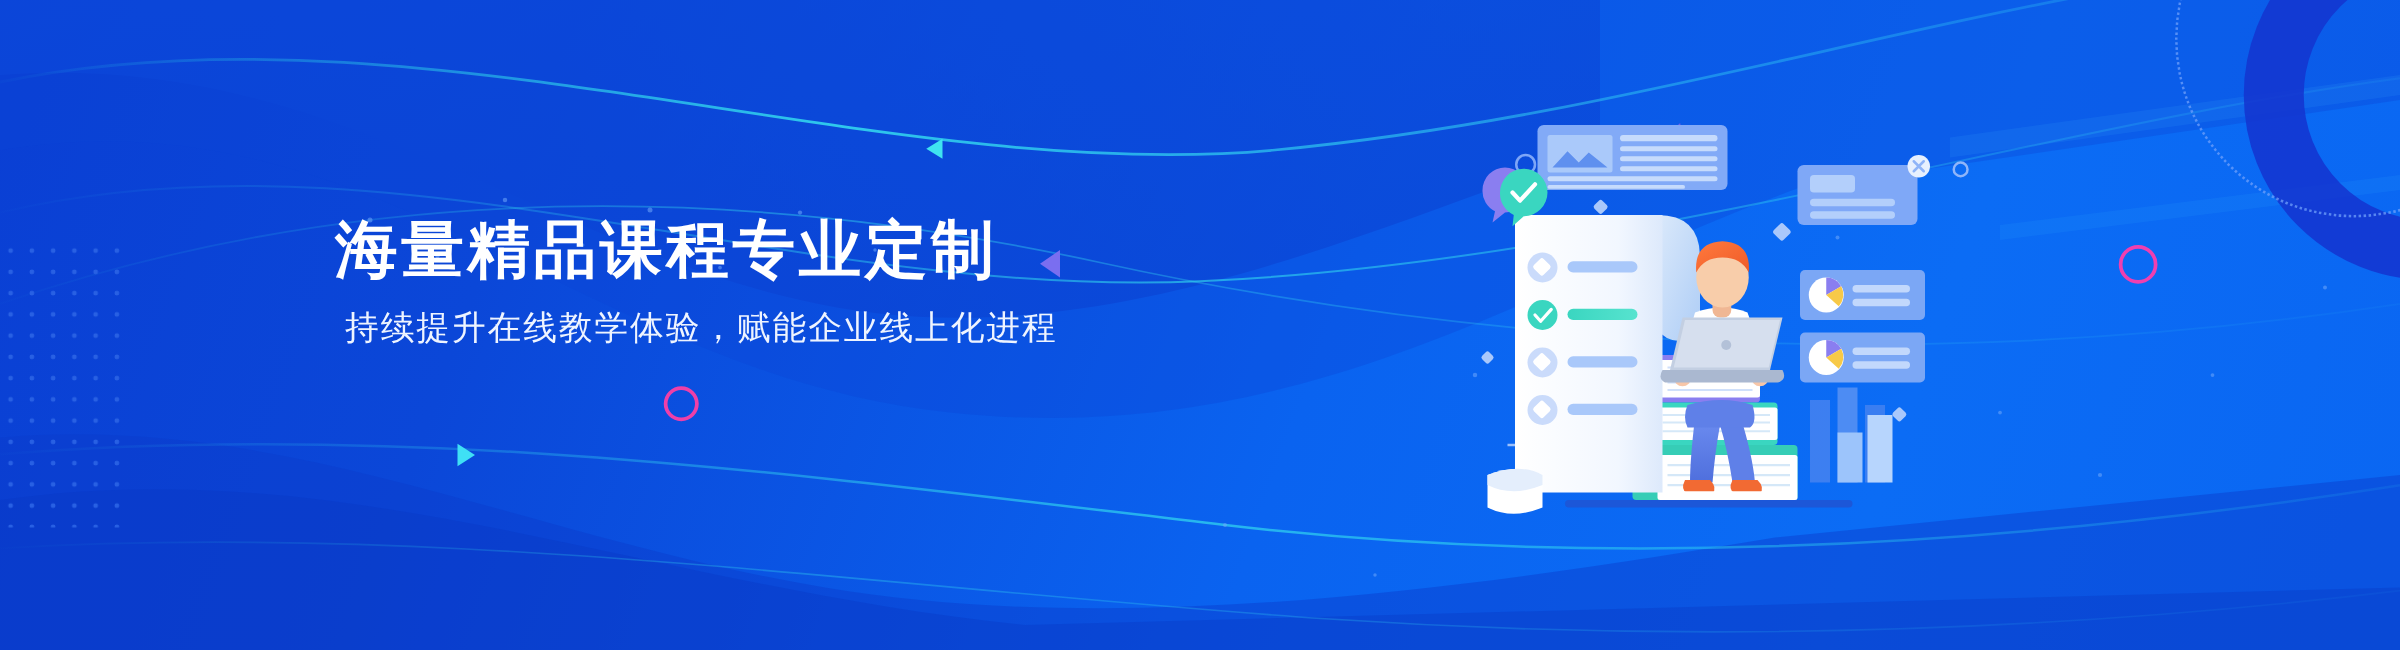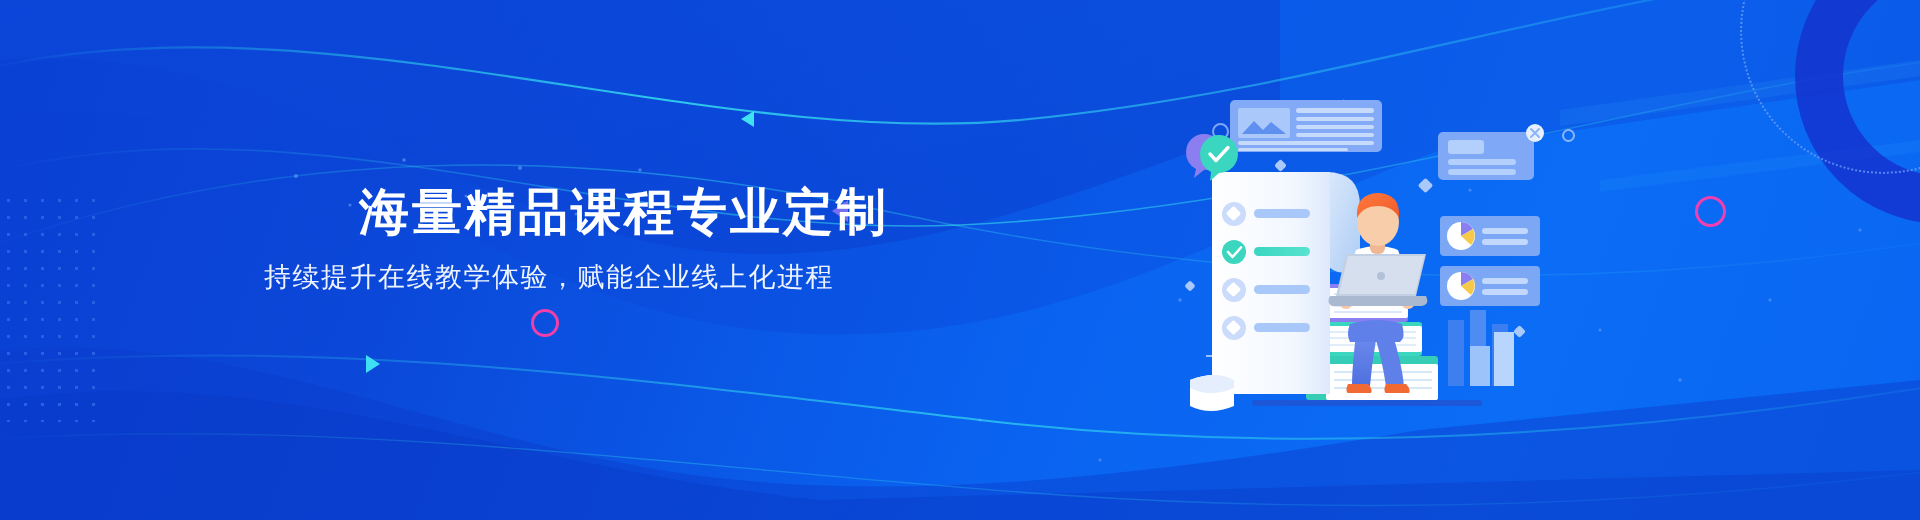--- a/index.html
+++ b/index.html
@@ -30,31 +30,31 @@
     left: 264px;
     top: 166px;
     width: 720px;
   }
   #headline {
     font-size: 50px;
     font-weight: bold;
     color: #ffffff;
     letter-spacing: 3px;
     line-height: 1.2;
-    margin: 16px;
+    margin: 4px;
     white-space: nowrap;
-    text-align: center;
   }
   #subhead {
-    margin: 18px 0 0 0;
+    margin: 18px 0 0 12px;
     font-size: 27px;
     color: #eef4ff;
     letter-spacing: 1.5px;
     line-height: 1.3;
     white-space: nowrap;
+    font-family: Liberation Mono, monospace;
   }
   
   .shape { position: absolute; }
   #pink-ring-mid {
     left: 531px; top: 309px;
     width: 22px; height: 22px;
     border: 3px solid #ef3fa8;
     border-radius: 50%;
   }
   #pink-ring-right {

